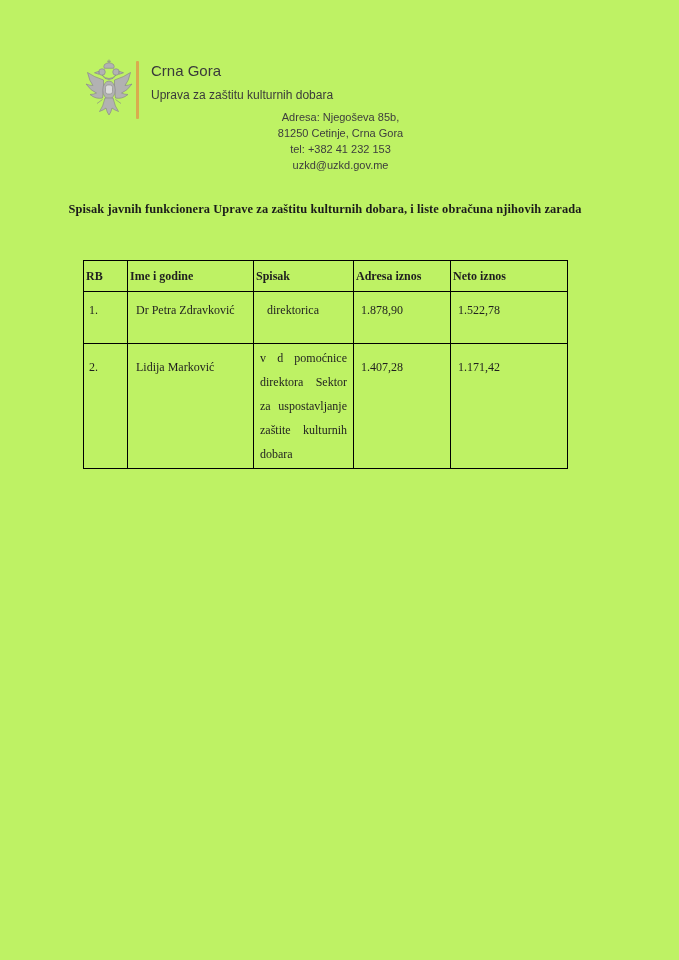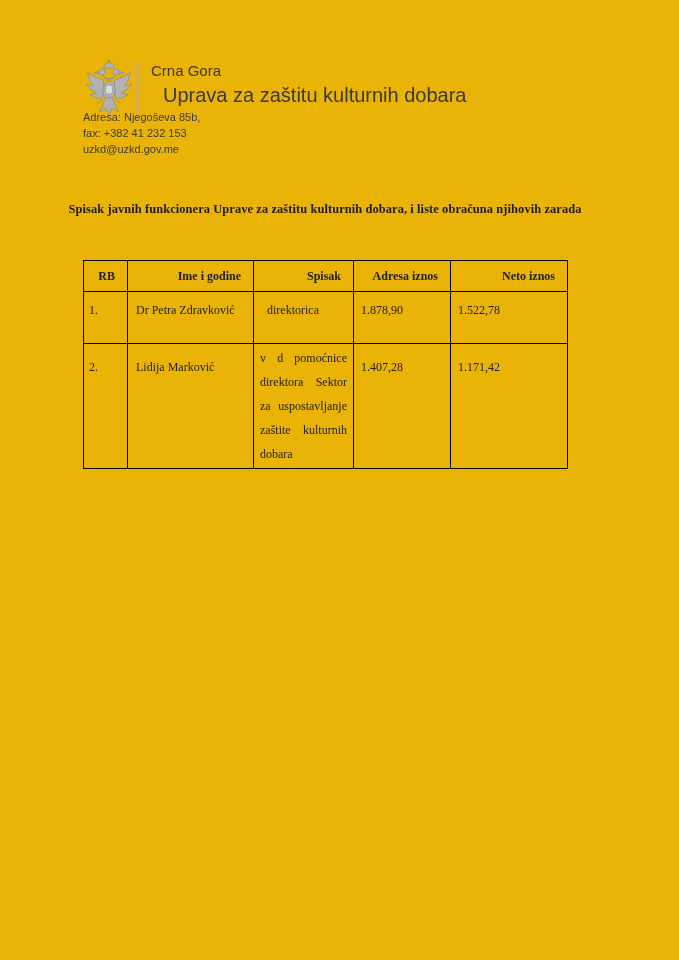--- a/index.html
+++ b/index.html
@@ -1,21 +1,21 @@
 <!DOCTYPE html>
 <html><head>
 <meta charset="utf-8">
 <style>
   * { margin: 0; padding: 0; box-sizing: border-box; }
   html, body { background: #ffffff; }
   .page {
     position: relative;
     width: 679px;
     height: 960px;
-    background: #eab308;
+    background: #bef264;
     font-family: "Liberation Serif", serif;
     overflow: hidden;
   }
 
   
   .letterhead {
     position: absolute;
     left: 85px;
     top: 58px;
     display: flex;
@@ -28,28 +28,28 @@
     margin: 3px 0 0 3px;
     border-radius: 1px;
   }
   .org-names {
     margin-left: 12px;
     margin-top: 5px;
     font-family: "Liberation Sans", sans-serif;
     color: #3a3a3a;
   }
   .org-line1 { font-size: 15px; line-height: 15px; }
-  .org-line2 { font-size: 20px; line-height: 15px; margin-top: 10px; margin-left: 12px; }
+  .org-line2 { font-size: 12px; line-height: 15px; margin-top: 10px; }
 
   .contact {
     position: absolute;
     left: 83px;
     top: 109px;
     width: 515px;
-    text-align: left;
+    text-align: center;
     font-family: "Liberation Sans", sans-serif;
     font-size: 11px;
     line-height: 16px;
     color: #3d3d3d;
   }
   .contact .email { font-weight: normal; }
 
   
   .doc-title {
     position: absolute;
@@ -85,21 +85,21 @@
     color: #1f1f1f;
   }
   table.salaries th, table.salaries td {
     border: 1px solid #000000;
     vertical-align: top;
     font-weight: normal;
   }
   table.salaries th {
     height: 31px;
     vertical-align: middle;
-    text-align: right;
+    text-align: left;
     font-weight: bold;
     padding: 2px 12px 2px 2px;
   }
   tr.r1 td { height: 52px; }
   tr.r2 td { height: 66px; }
   td.c-rb   { padding: 11px 3px 3px 5px; }
   td.c-ime  { padding: 11px 4px 9px 8px; }
   td.c-zv1  { padding: 11px 4px 19px 13px; }
   td.c-zv2  { padding: 2px 6px 2px 6px; text-align: justify; line-height: 24px; }
   td.c-amt  { padding: 11px 4px 3px 7px; }
@@ -130,21 +130,22 @@
     </svg>
     <div class="brand-divider" style="background:#d9ac4e"></div>
     <div class="org-names">
       <div class="org-line1">Crna Gora</div>
       <div class="org-line2">Uprava za zaštitu kulturnih dobara</div>
     </div>
   </div>
 
   <div class="contact">
     <div>Adresa: Njegoševa 85b,</div>
-    <div>fax: +382 41 232 153</div>
+    <div>81250 Cetinje, Crna Gora</div>
+    <div>tel: +382 41 232 153</div>
     <div class="email">uzkd@uzkd.gov.me</div>
   </div>
 
   <div class="doc-title">Spisak javnih funkcionera Uprave za zaštitu kulturnih dobara, i liste obračuna njihovih zarada</div>
 
   <table class="salaries">
     <colgroup>
       <col style="width:44px">
       <col style="width:126px">
       <col style="width:100px">

